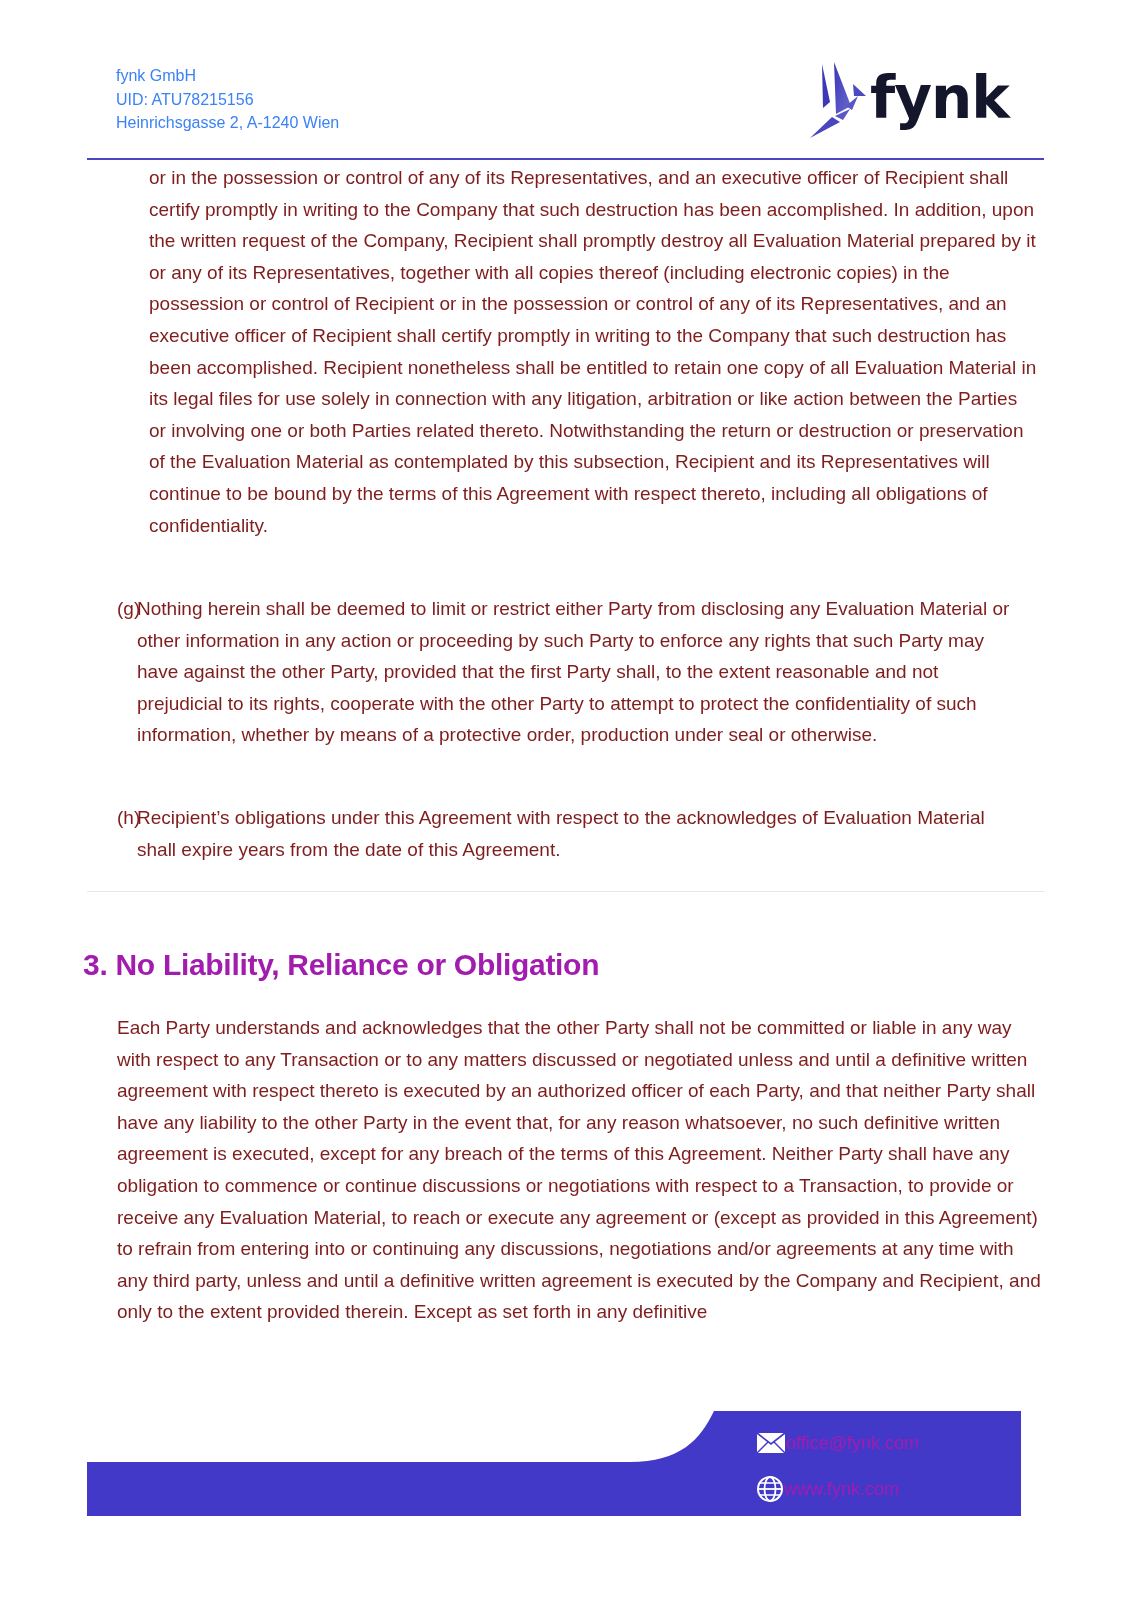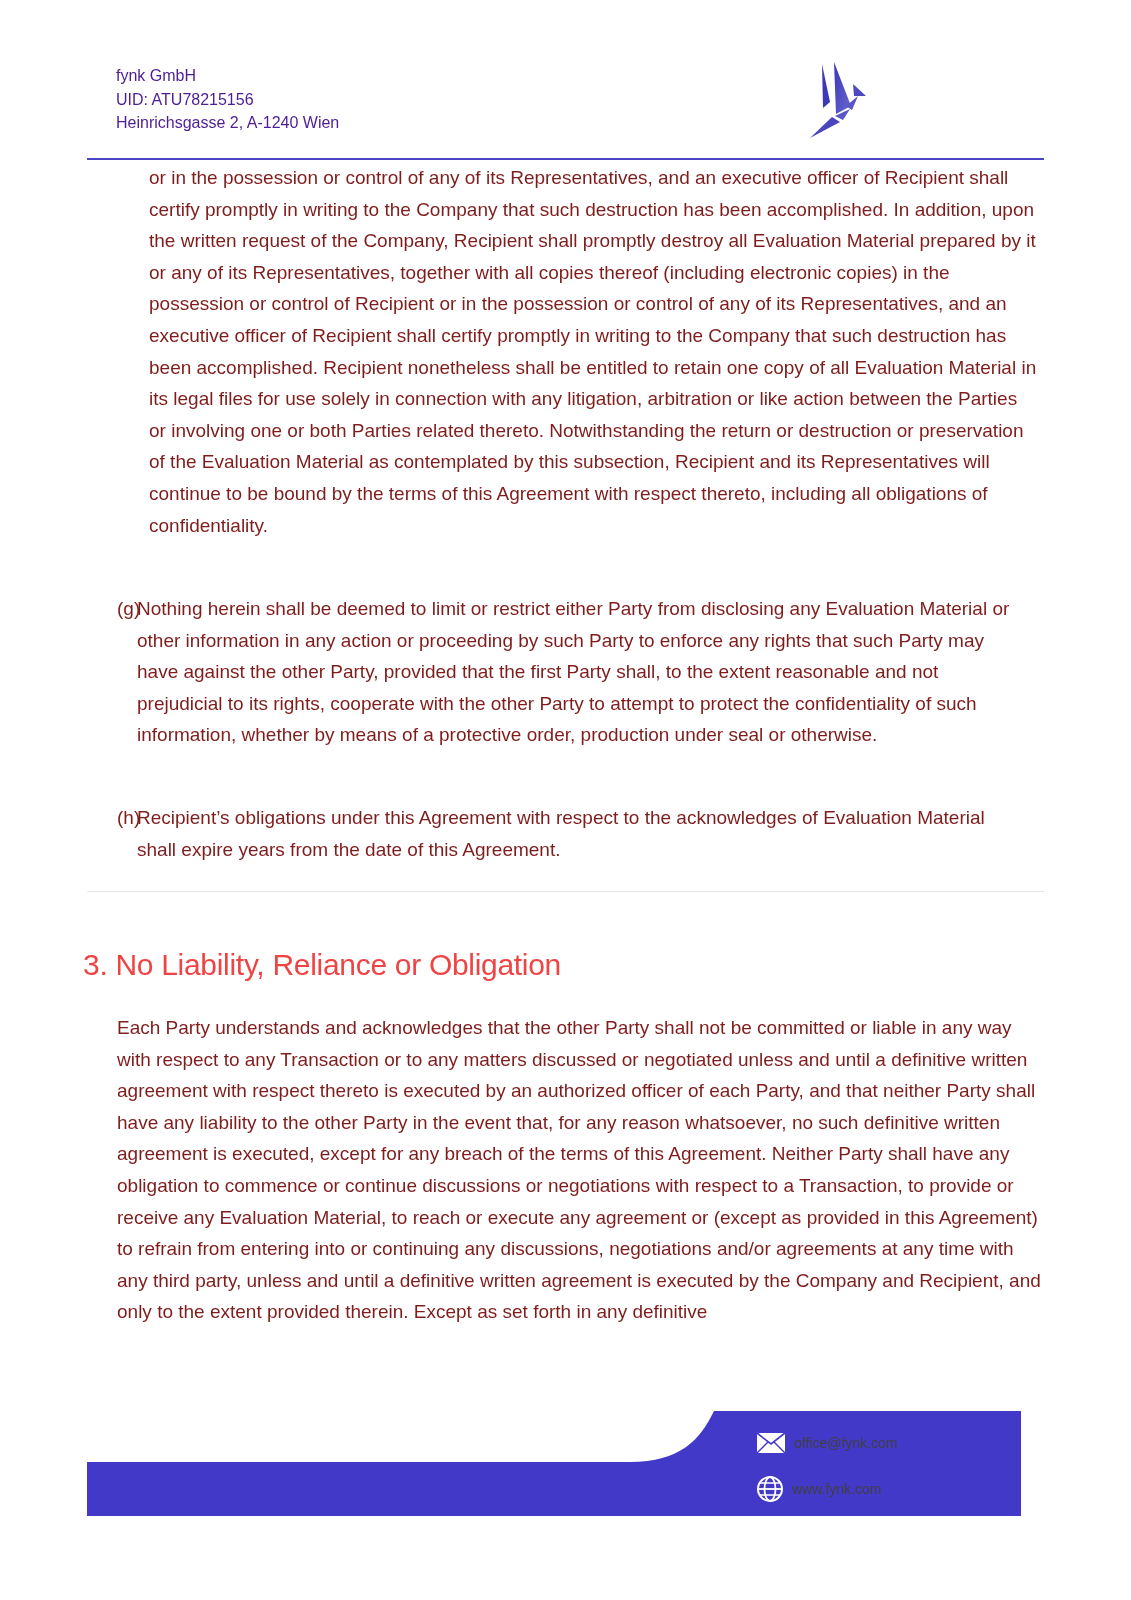--- a/index.html
+++ b/index.html
@@ -1,42 +1,42 @@
 <!DOCTYPE html>
 <html><head>
 <meta charset="utf-8">
 <style>
   html, body { margin:0; padding:0; background:#ffffff; }
   body { width:1131px; height:1600px; position:relative; overflow:hidden; font-family:"Liberation Sans", sans-serif; color:#1a1a1a; }
 
-  .company { position:absolute; left:116px; top:64px; font-size:16px; line-height:23.5px; color:#4c1d95; }
+  .company { position:absolute; left:116px; top:64px; font-size:16px; line-height:23.5px; color:#3b82f6; }
   .company div { white-space:nowrap; }
 
   .logo { position:absolute; left:808px; top:62px; width:200px; height:80px; }
   .logo svg.bird { position:absolute; left:0; top:0; width:62px; height:78px; }
   .logo .wordmark { position:absolute; left:62px; top:-2px; font-family:"DejaVu Sans", sans-serif; font-weight:bold; font-size:58px; letter-spacing:-1px; color:#14172b; line-height:76px; }
 
   .header-rule { position:absolute; left:87px; top:158px; width:957px; height:2px; background:#4a45c4; }
 
   .content { position:absolute; left:0; top:162px; width:1131px; }
   .para { position:absolute; font-size:19px; line-height:31.6px; color:#7f1d1d; }
   .cont { left:149px; top:0; width:890px; }
   .item { left:117px; width:930px; }
   .item .lbl { position:absolute; left:0; top:0; }
   .item .txt { margin-left:20px; width:890px; }
   .item-g { top:431px; }
   .item-h { top:640px; }
 
   .section-rule { position:absolute; left:87px; top:729px; width:957px; height:1px; background:#e4e6ea; }
-  .section-title { position:absolute; left:83px; top:786px; font-size:30px; font-weight:normal; color:#ef4444; white-space:nowrap; letter-spacing:-0.3px; }
+  .section-title { position:absolute; left:83px; top:786px; font-size:30px; font-weight:bold; color:#a21caf; white-space:nowrap; letter-spacing:-0.3px; }
   .section-body { left:117px; top:850px; width:930px; }
 
   .footer { position:absolute; left:0; top:1400px; width:1131px; height:200px; }
   .footer svg.band { position:absolute; left:0; top:0; }
-  .contact { position:absolute; left:756px; color:#404040; font-size:14px; display:flex; align-items:center; gap:8px; white-space:nowrap; }
+  .contact { position:absolute; left:756px; color:#a21caf; font-size:18px; display:flex; align-items:center; white-space:nowrap; }
   .contact-email { top:32px; }
   .contact-web { top:75px; }
   .contact svg { display:block; }
 </style>
 </head>
 <body>
 
 <div class="company">
   <div>fynk GmbH</div>
   <div>UID: ATU78215156</div>
@@ -51,20 +51,21 @@
         <stop offset="1" stop-color="#6a68d0"></stop>
       </linearGradient>
     </defs>
     <polygon points="14,2 22,40 15,46" fill="#3d38b6"></polygon>
     <polygon points="26,0 43,44 28,52" fill="url(#bg1)"></polygon>
     <polygon points="45,22 58,34 46,34" fill="#4d49c0"></polygon>
     <polygon points="38,44 50,34 44,48" fill="#5956c6"></polygon>
     <polygon points="27,54 42,47 35,58" fill="#5a57c8"></polygon>
     <polygon points="2,76 24,55 32,60" fill="#4a46bf"></polygon>
   </svg>
+  <div class="wordmark">fynk</div>
 </div>
 
 <div class="header-rule"></div>
 
 <div class="content">
   <div class="para cont">or in the possession or control of any of its Representatives, and an executive officer of Recipient shall certify promptly in writing to the Company that such destruction has been accomplished. In addition, upon the written request of the Company, Recipient shall promptly destroy all Evaluation Material prepared by it or any of its Representatives, together with all copies thereof (including electronic copies) in the possession or control of Recipient or in the possession or control of any of its Representatives, and an executive officer of Recipient shall certify promptly in writing to the Company that such destruction has been accomplished. Recipient nonetheless shall be entitled to retain one copy of all Evaluation Material in its legal files for use solely in connection with any litigation, arbitration or like action between the Parties or involving one or both Parties related thereto. Notwithstanding the return or destruction or preservation of the Evaluation Material as contemplated by this subsection, Recipient and its Representatives will continue to be bound by the terms of this Agreement with respect thereto, including all obligations of confidentiality.</div>
 
   <div class="para item item-g">
     <span class="lbl">(g)</span>
     <div class="txt">Nothing herein shall be deemed to limit or restrict either Party from disclosing any Evaluation Material or other information in any action or proceeding by such Party to enforce any rights that such Party may have against the other Party, provided that the first Party shall, to the extent reasonable and not prejudicial to its rights, cooperate with the other Party to attempt to protect the confidentiality of such information, whether by means of a protective order, production under seal or otherwise.</div>

